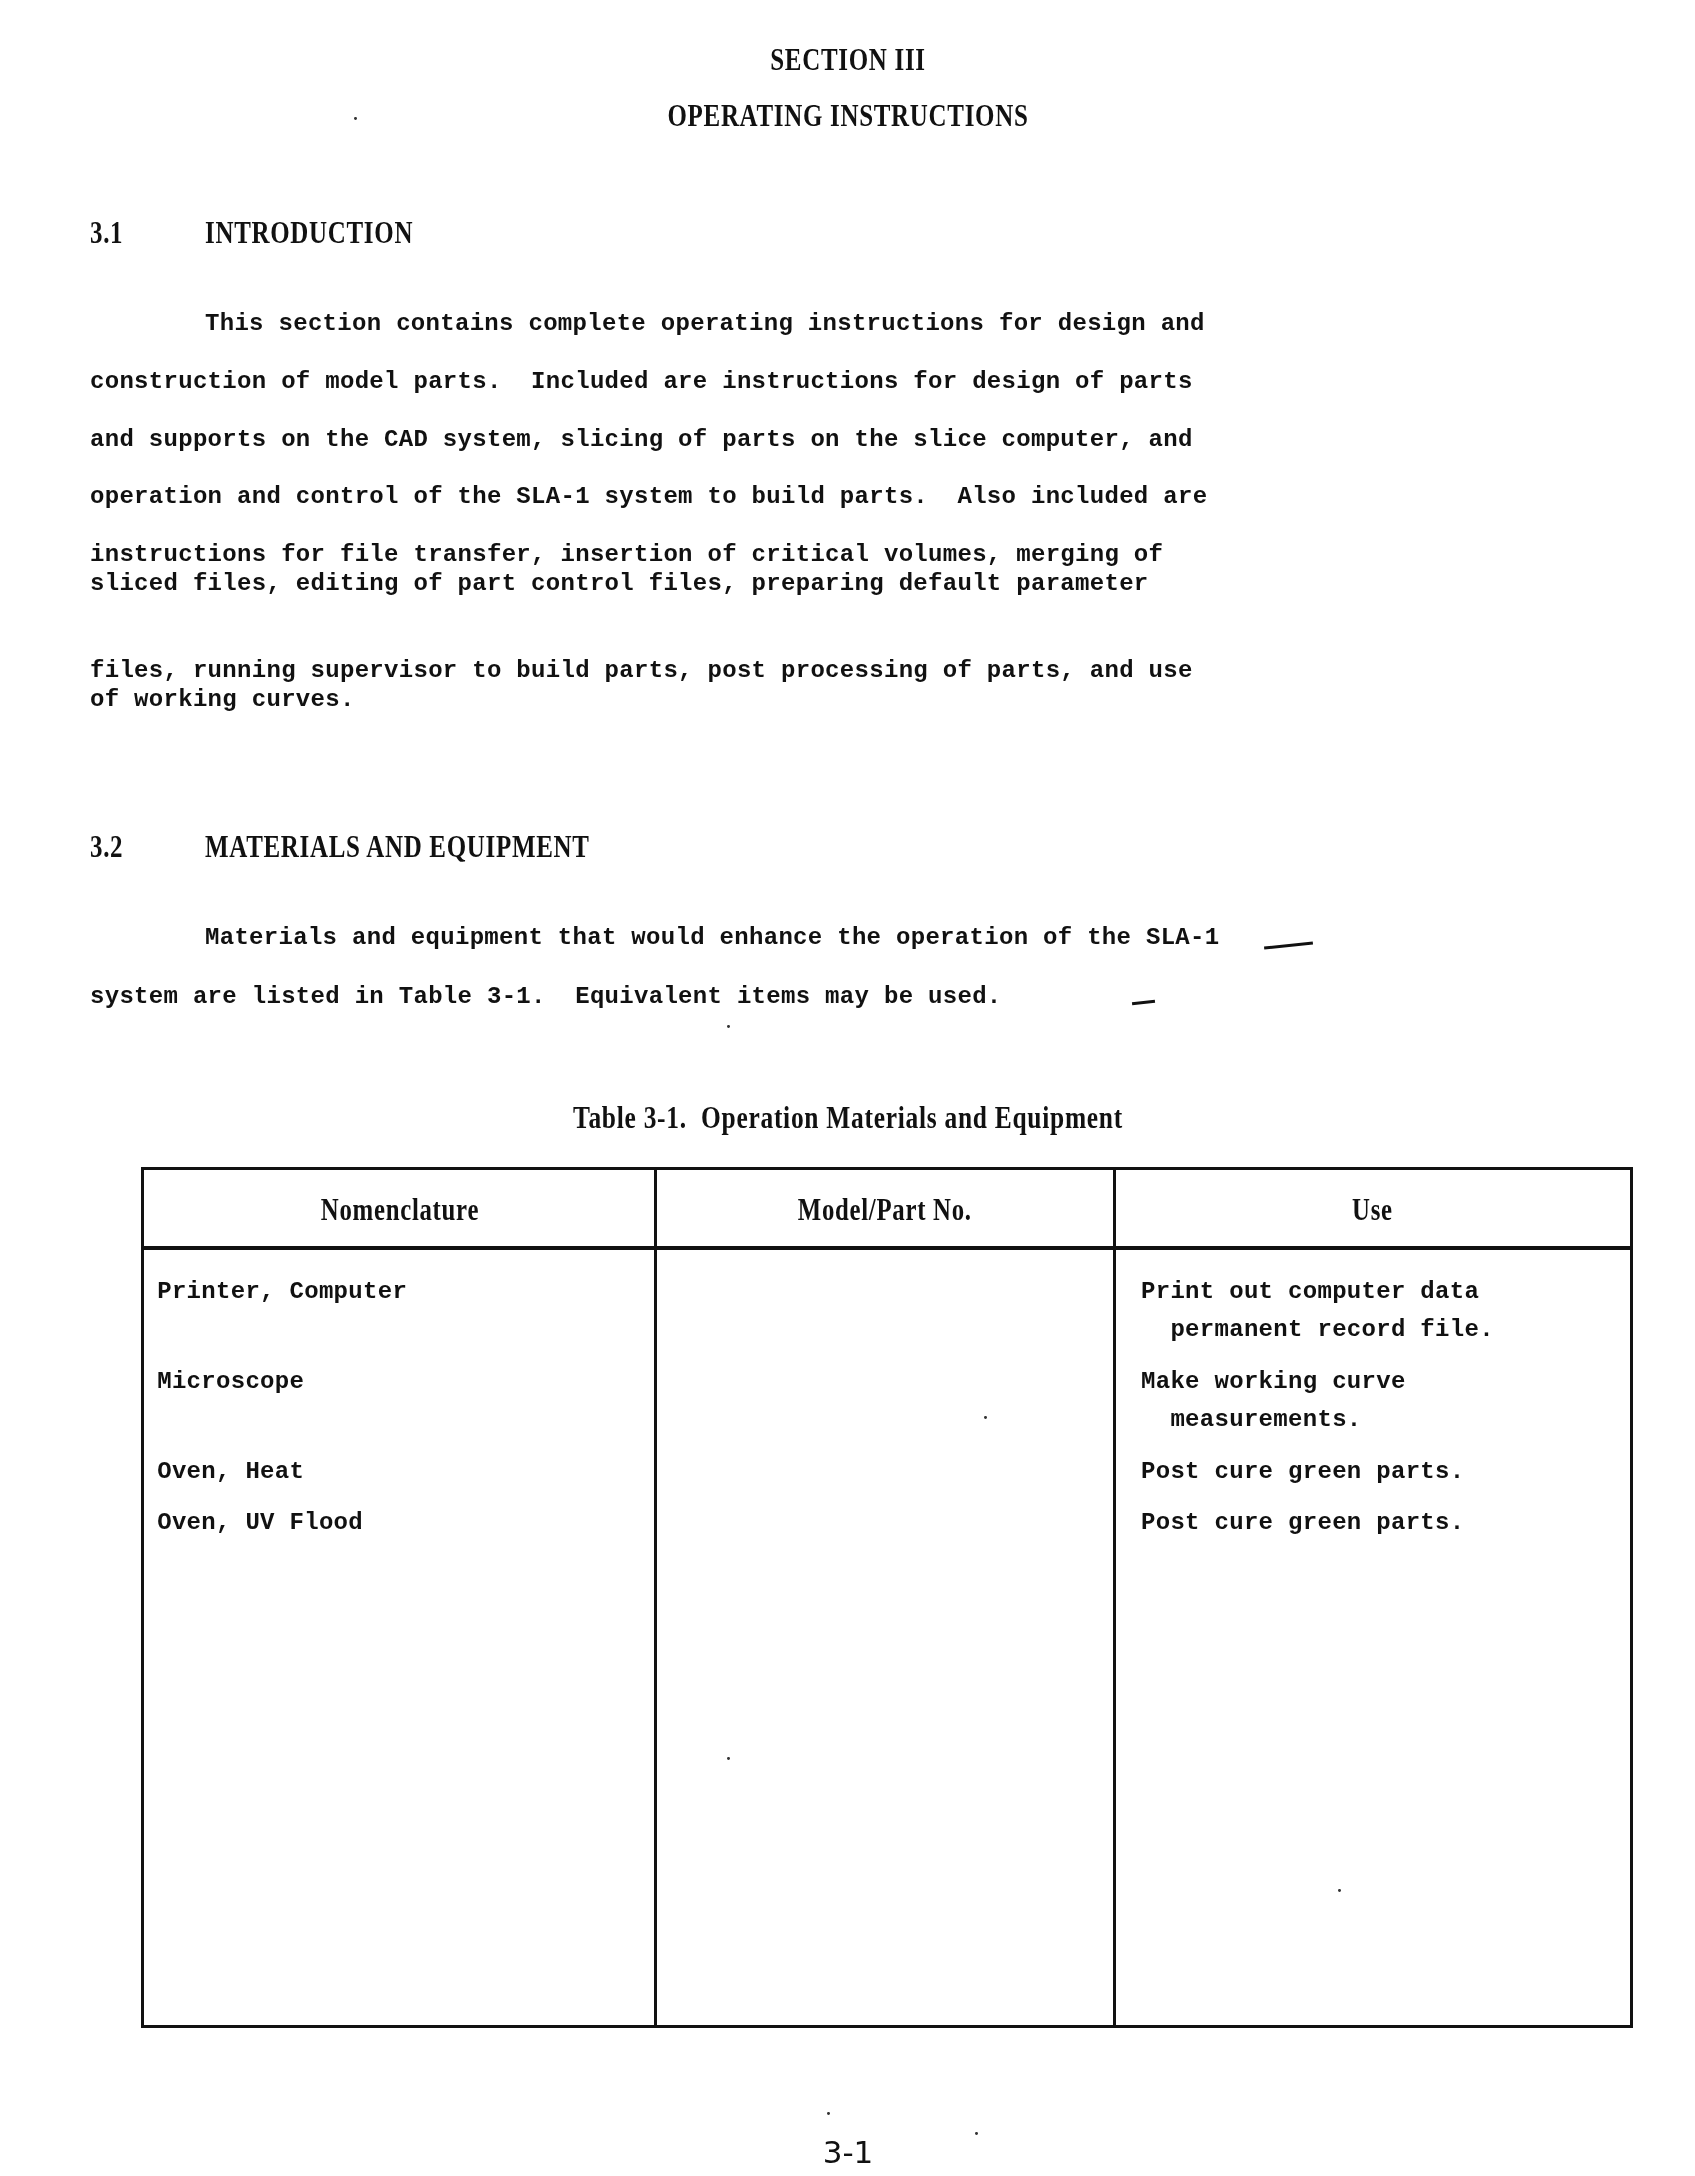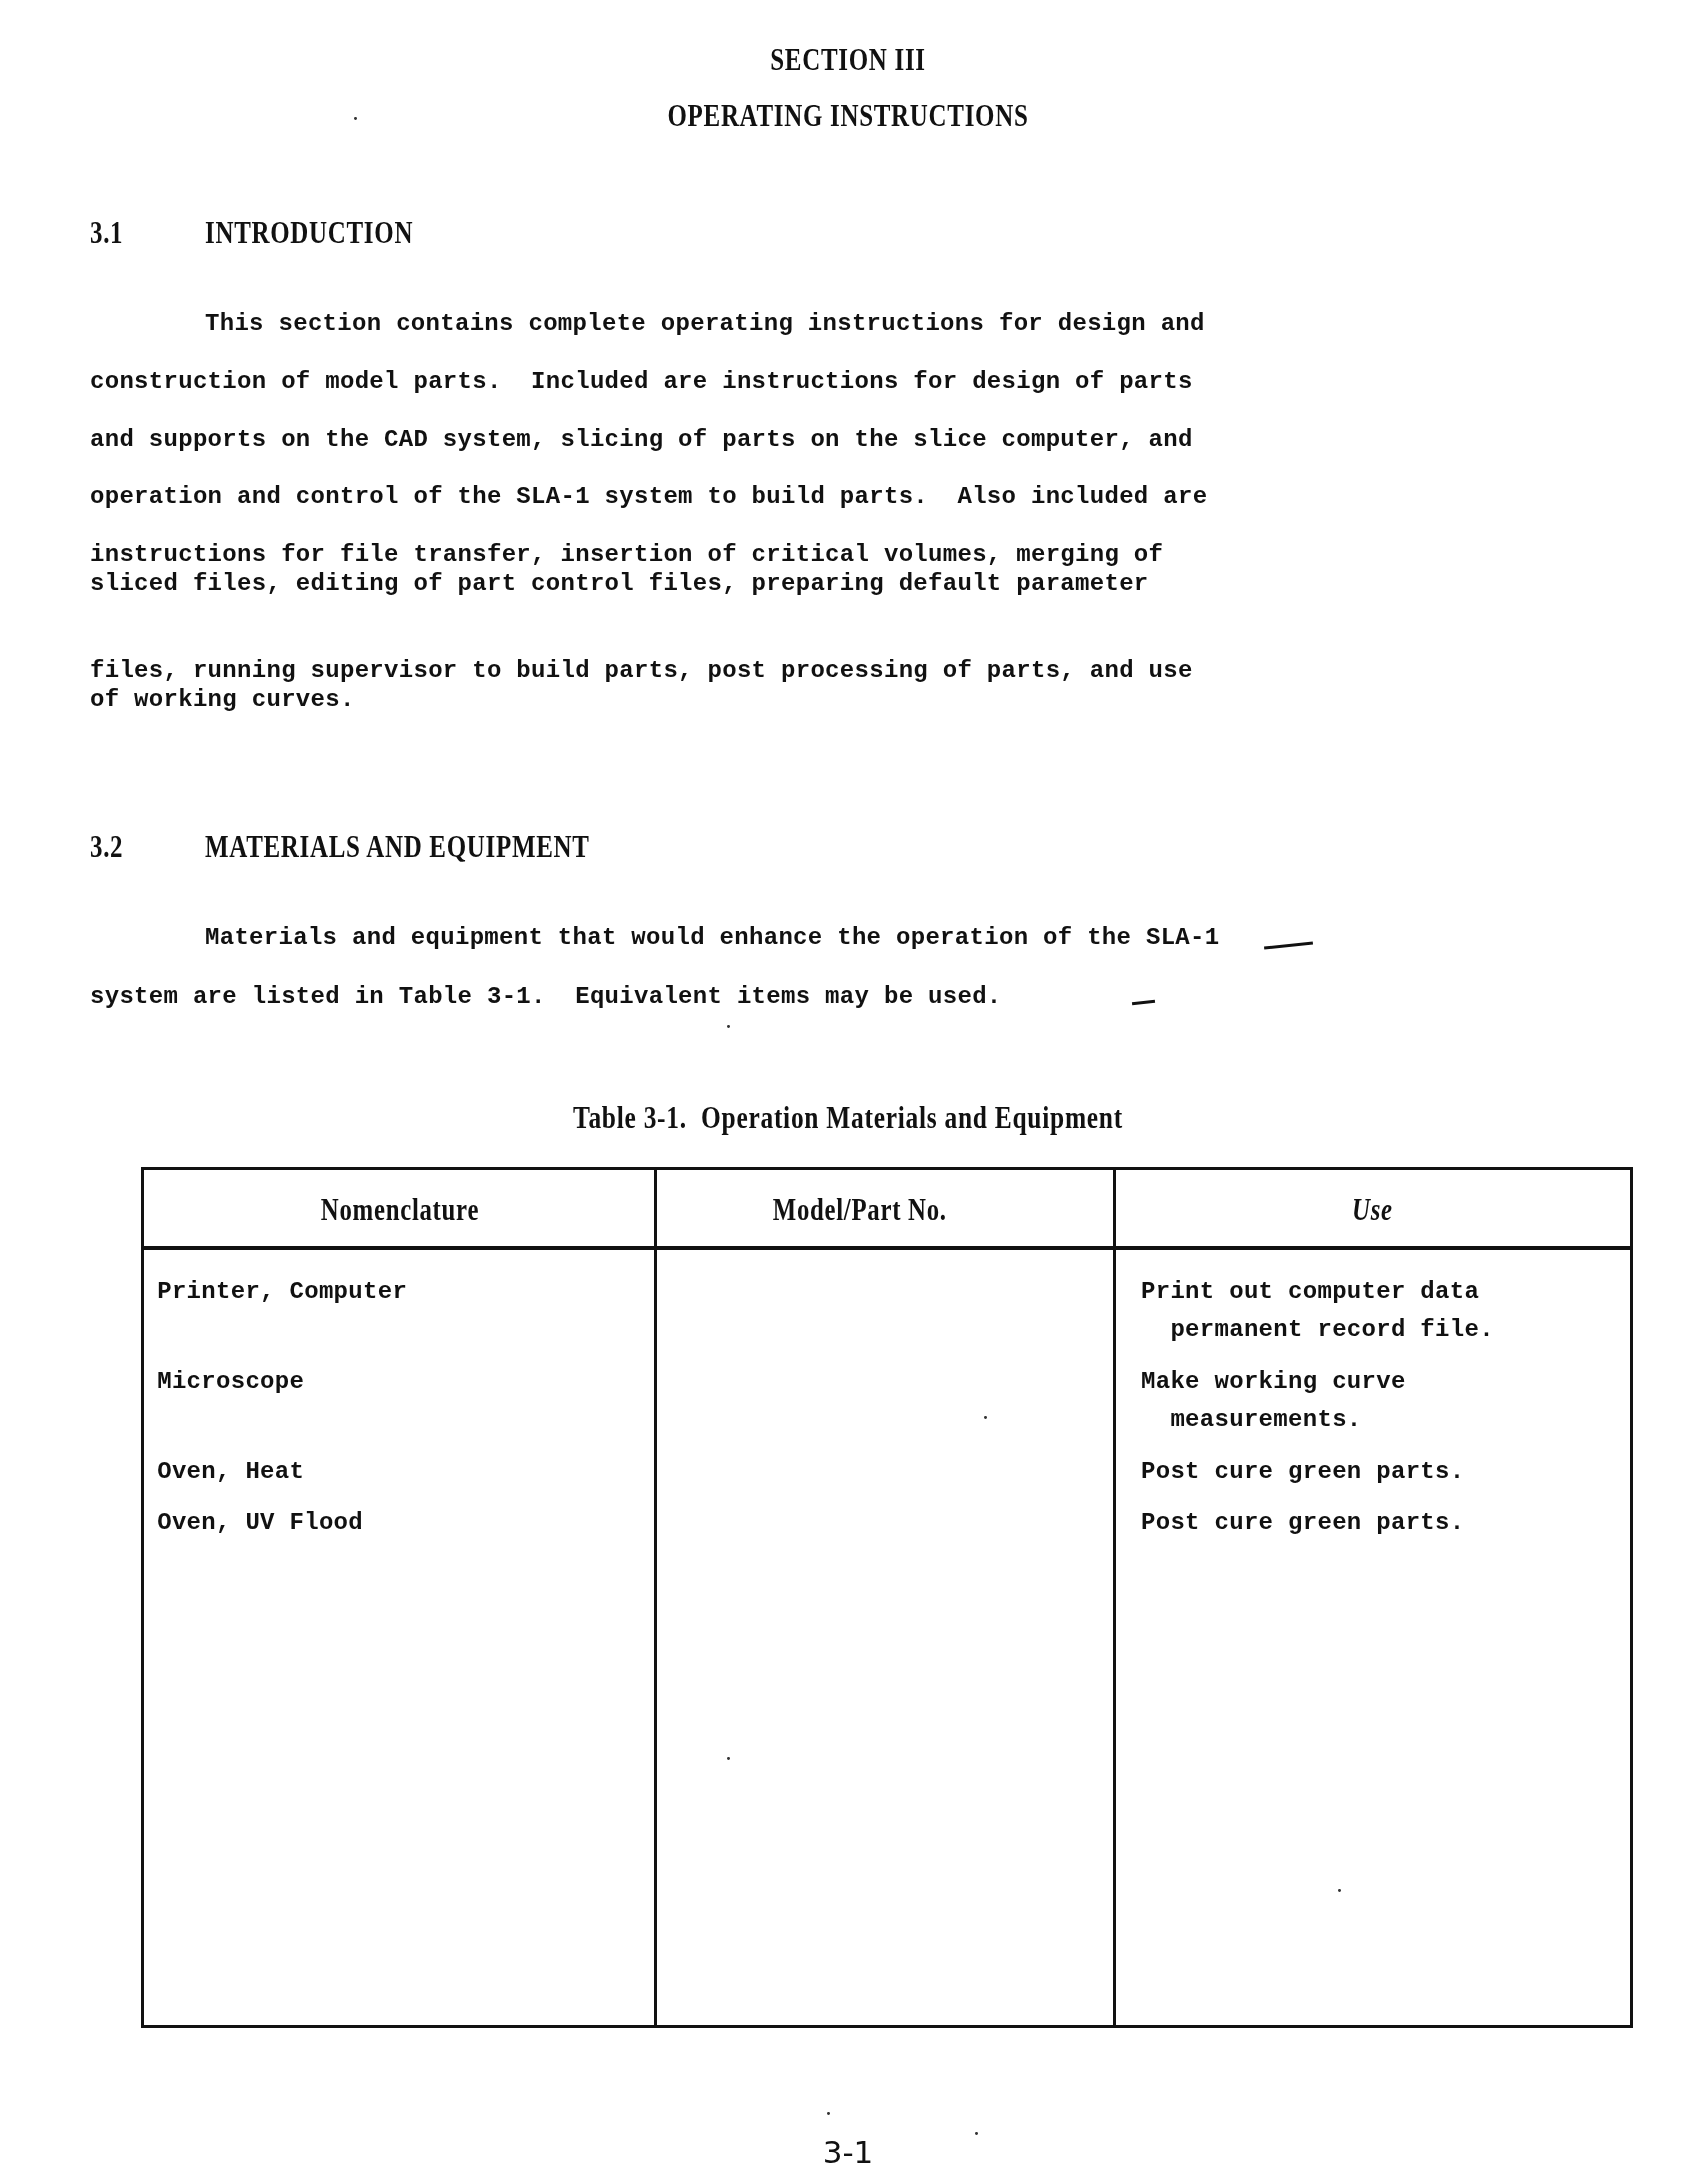--- a/index.html
+++ b/index.html
@@ -50,24 +50,24 @@
 <div class="abs cond centered center" style="top:1102px; font-size:31px; transform:scaleX(0.82);">Table 3-1.  Operation Materials and Equipment</div>
 
 <div class="table">
   <div class="hline" style="top:76px;"></div>
   <div class="vline" style="left:510px;"></div>
   <div class="vline" style="left:969px;"></div>
 
   <div class="th" style="left:0; width:511px;">
     <span class="cond centered" style="font-size:31px; transform:scaleX(0.8);">Nomenclature</span>
   </div>
-  <div class="th" style="left:488px; width:456px;">
+  <div class="th" style="left:513px; width:456px;">
     <span class="cond centered" style="font-size:31px; transform:scaleX(0.8);">Model/Part No.</span>
   </div>
-  <div class="th" style="left:972px; width:513px;font-style:italic;">
+  <div class="th" style="left:972px; width:513px;">
     <span class="cond centered" style="font-size:31px; transform:scaleX(0.8);">Use</span>
   </div>
 
   <div>
     <div class="abs mono" style="left:13.2px; top:110px;">Printer, Computer</div>
     <div class="abs mono" style="left:997px; top:110px;">Print out computer data</div>
     <div class="abs mono" style="left:997px; top:148px;">  permanent record file.</div>
   </div>
 
   <div>

